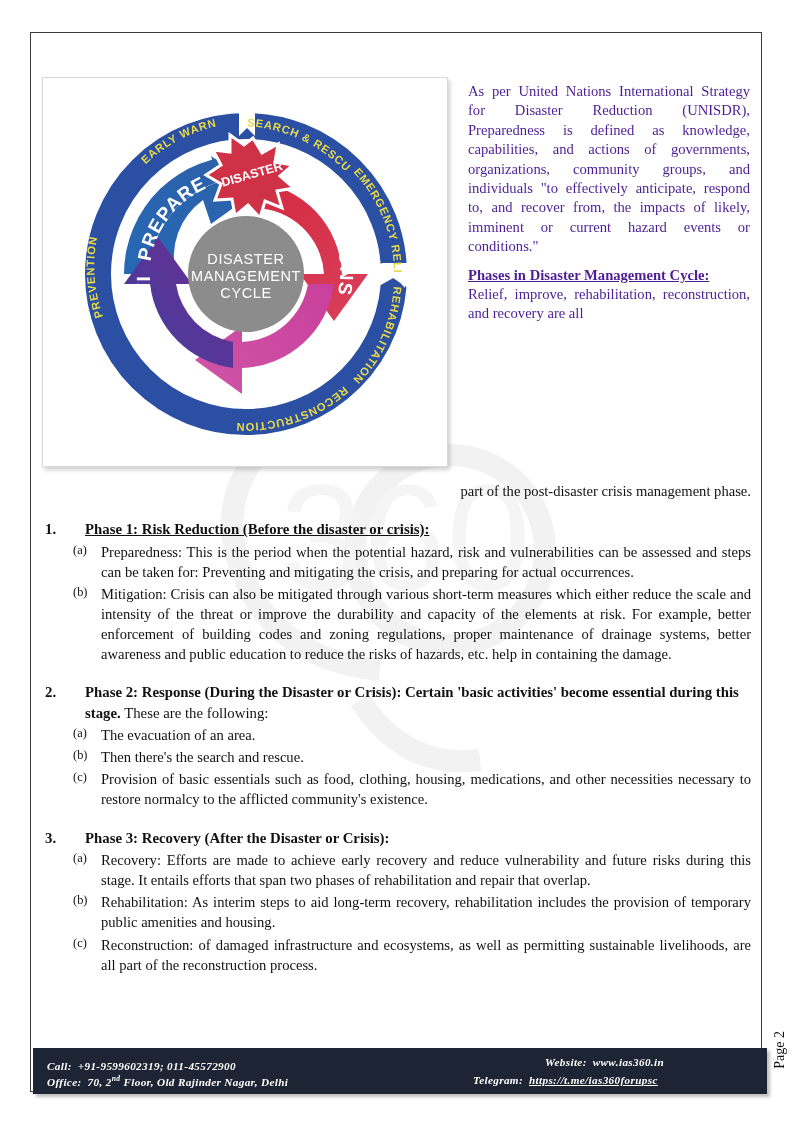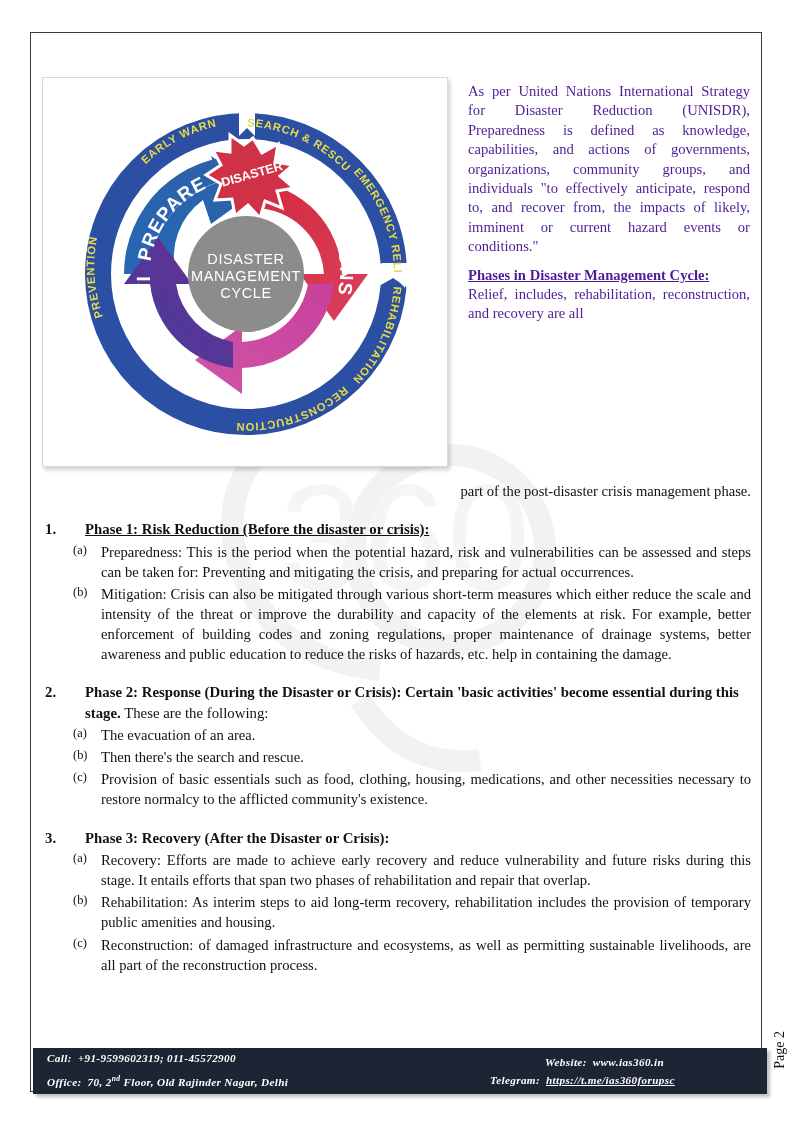--- a/index.html
+++ b/index.html
@@ -175,24 +175,24 @@
     position: relative;
     width: 100%;
     height: 100%;
     font-family: "Liberation Serif", serif;
     font-style: italic;
     font-weight: bold;
     color: #ffffff;
     font-size: 11.2px;
     letter-spacing: 0.35px;
   }
-  .f-left-1  { position: absolute; left: 14px;  top: 4px; }
+  .f-left-1  { position: absolute; left: 14px;  top: 12px; }
   .f-left-2  { position: absolute; left: 14px;  top: 26px; }
   .f-right-1 { position: absolute; left: 512px; top: 8px; }
-  .f-right-2 { position: absolute; left: 440px; top: 26px; margin-left: 17px; }
+  .f-right-2 { position: absolute; left: 440px; top: 26px; }
   .f-label { margin-right: 6px; }
   .f-link { text-decoration: underline; }
   .f-sup { font-size: 7.5px; vertical-align: super; }
 </style>
 </head>
 <body>
 
 <div class="page-sheet"></div>
 
 <svg class="watermark" viewBox="0 0 520 560">
@@ -317,21 +317,21 @@
         <text x="203" y="186">DISASTER</text>
         <text x="203" y="203">MANAGEMENT</text>
         <text x="203" y="220">CYCLE</text>
       </g>
     </svg>
   </div>
 
   <div class="right-col">
     <p class="para1">As per United Nations International Strategy for Disaster Reduction (UNISDR), Preparedness is defined as knowledge, capabilities, and actions of governments, organizations, community groups, and individuals "to effectively anticipate, respond to, and recover from, the impacts of likely, imminent or current hazard events or conditions."</p>
     <span class="heading-ul">Phases in Disaster Management Cycle:</span>
-    <p class="para3">Relief, includes, rehabilitation, reconstruction, and recovery are all</p>
+    <p class="para3">Relief, improve, rehabilitation, reconstruction, and recovery are all</p>
   </div>
 
   <div class="body-flow">
 
     <div class="flowline">part of the post-disaster crisis management phase.</div>
 
     <ol class="numlist">
 
       <li class="numitem">
         <span class="numlabel">1.</span>

